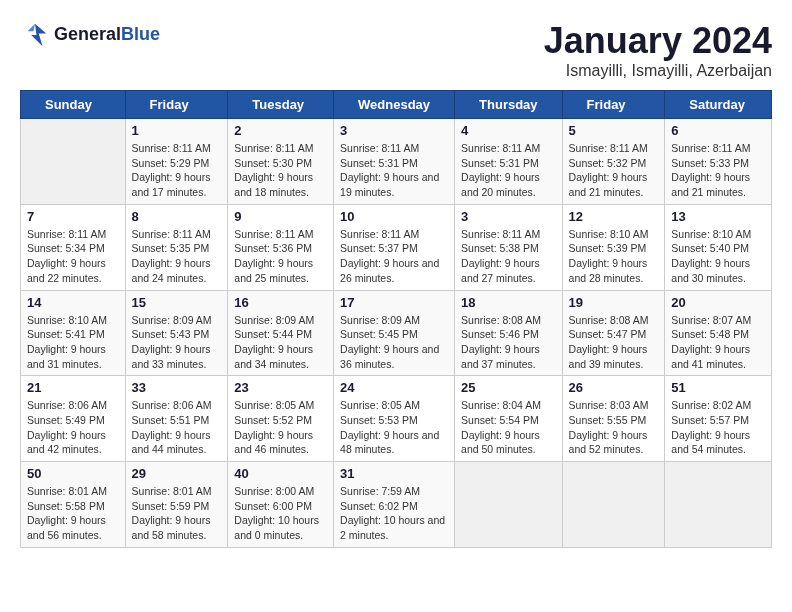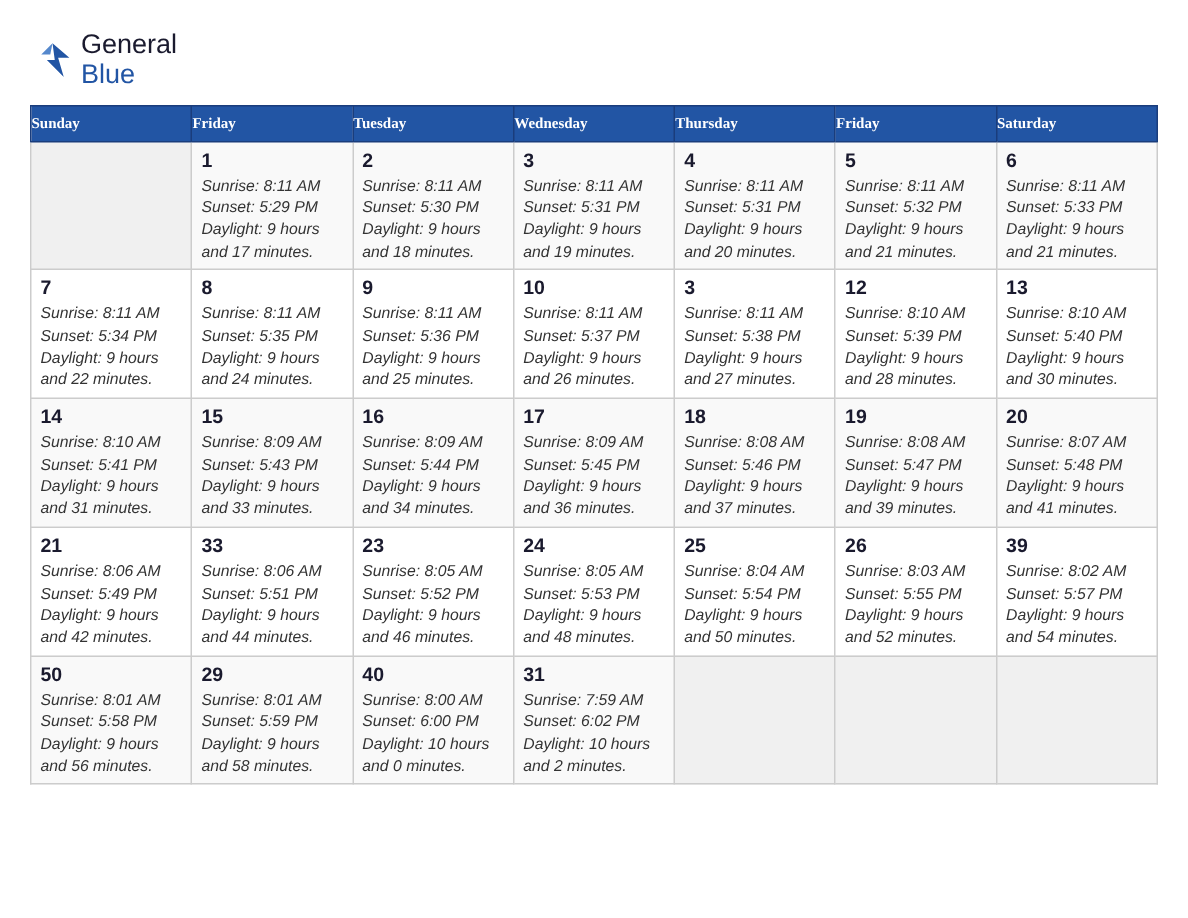--- a/index.html
+++ b/index.html
@@ -16,23 +16,22 @@
       align-items: flex-start;
       margin-bottom: 10px;
     }
     .logo {
       display: flex;
       align-items: center;
       gap: 4px;
     }
     .logo-text {
       display: flex;
-      flex-direction: column;
       font-size: 18px;
-      font-weight: normal;
+      font-weight: bold;
       color: #1a1a2e;
       line-height: 1.1;
     }
     .logo-text span:last-child {
       color: #2255a4;
     }
     .logo-bird {
       width: 30px;
       height: 30px;
     }
@@ -50,25 +49,24 @@
     }
     table {
       width: 100%;
       border-collapse: collapse;
       font-size: 11px;
     }
     thead tr th {
       background-color: #2255a4;
       color: #fff;
       text-align: left;
-      padding: 6px 0;
-      font-size: 10px;
+      padding: 6px 24px;
+      font-size: 13px;
       font-weight: bold;
       border: 1px solid #1a3d7c;
-      font-family: Liberation Serif, serif;
     }
     tbody tr td {
       border: 1px solid #ccc;
       vertical-align: top;
       padding: 4px 6px;
       height: 85px;
       width: calc(100% / 7);
       background: #fff;
     }
     tbody tr:nth-child(odd) td {
@@ -77,40 +75,43 @@
     .day-num {
       font-weight: bold;
       font-size: 13px;
       color: #1a1a2e;
       margin-bottom: 3px;
     }
     .day-info {
       font-size: 10.5px;
       color: #333;
       line-height: 1.4;
-      font-style: italic;
     }
     td.empty {
       background: #f0f0f0 !important;
     }
   </style>
 </head>
 <body>
 
 <div class="header-area">
   <div class="logo">
     <svg class="logo-bird" viewBox="0 0 40 40">
       <polygon points="20,5 35,18 25,18 30,35 15,20 22,20" fill="#2255a4"></polygon>
       <polygon points="20,5 10,15 18,15" fill="#5588cc"></polygon>
     </svg>
     <div class="logo-text">
       <span>General</span>
       <span>Blue</span>
     </div>
   </div>
+  <div class="title-area">
+    <div class="cal-title">January 2024</div>
+    <div class="cal-subtitle">Ismayilli, Ismayilli, Azerbaijan</div>
+  </div>
 </div>
 
 <table>
   <thead>
     <tr id="weekday-header">
         <th>Sunday</th>
         <th>Friday</th>
         <th>Tuesday</th>
         <th>Wednesday</th>
         <th>Thursday</th>
@@ -225,21 +226,21 @@
         </td>
         <td>
           <div class="day-num">25</div>
           <div class="day-info">Sunrise: 8:04 AM<br>Sunset: 5:54 PM<br>Daylight: 9 hours and 50 minutes.</div>
         </td>
         <td>
           <div class="day-num">26</div>
           <div class="day-info">Sunrise: 8:03 AM<br>Sunset: 5:55 PM<br>Daylight: 9 hours and 52 minutes.</div>
         </td>
         <td>
-          <div class="day-num">39</div>
+          <div class="day-num">51</div>
           <div class="day-info">Sunrise: 8:02 AM<br>Sunset: 5:57 PM<br>Daylight: 9 hours and 54 minutes.</div>
         </td>
       </tr>
       <tr>
         <td>
           <div class="day-num">50</div>
           <div class="day-info">Sunrise: 8:01 AM<br>Sunset: 5:58 PM<br>Daylight: 9 hours and 56 minutes.</div>
         </td>
         <td>
           <div class="day-num">29</div>

